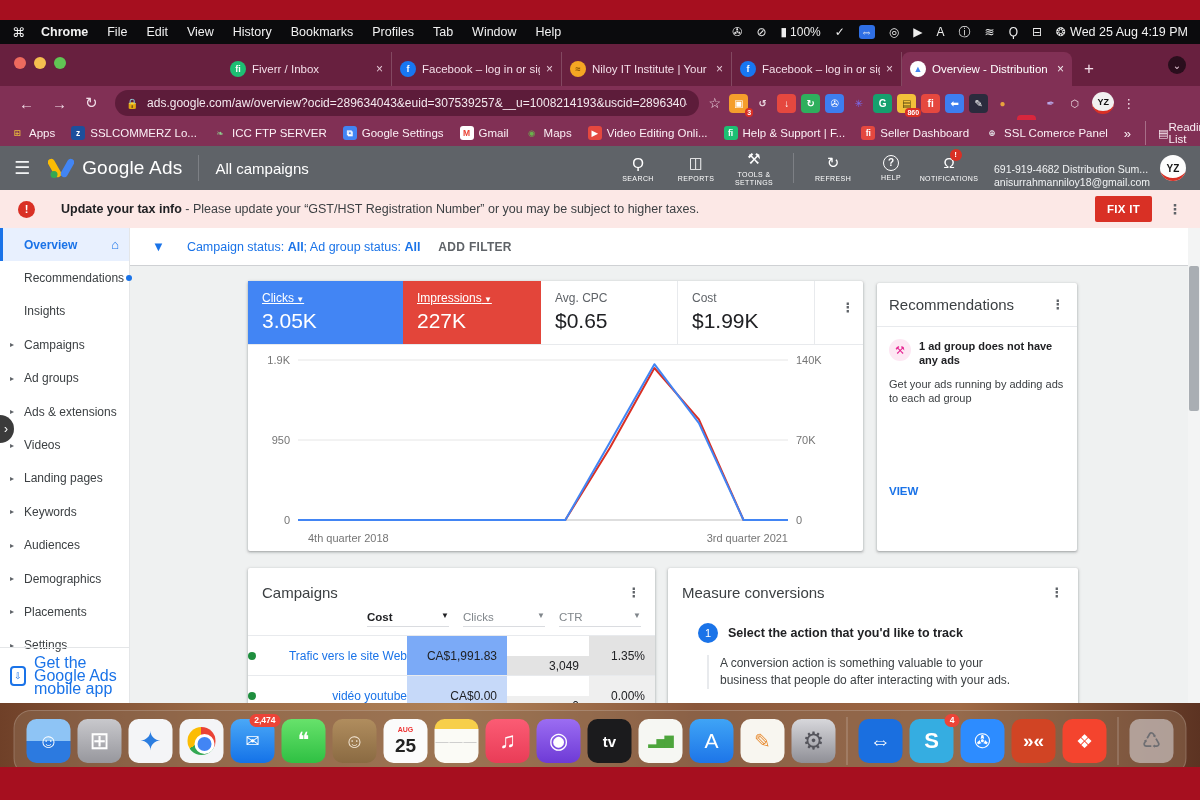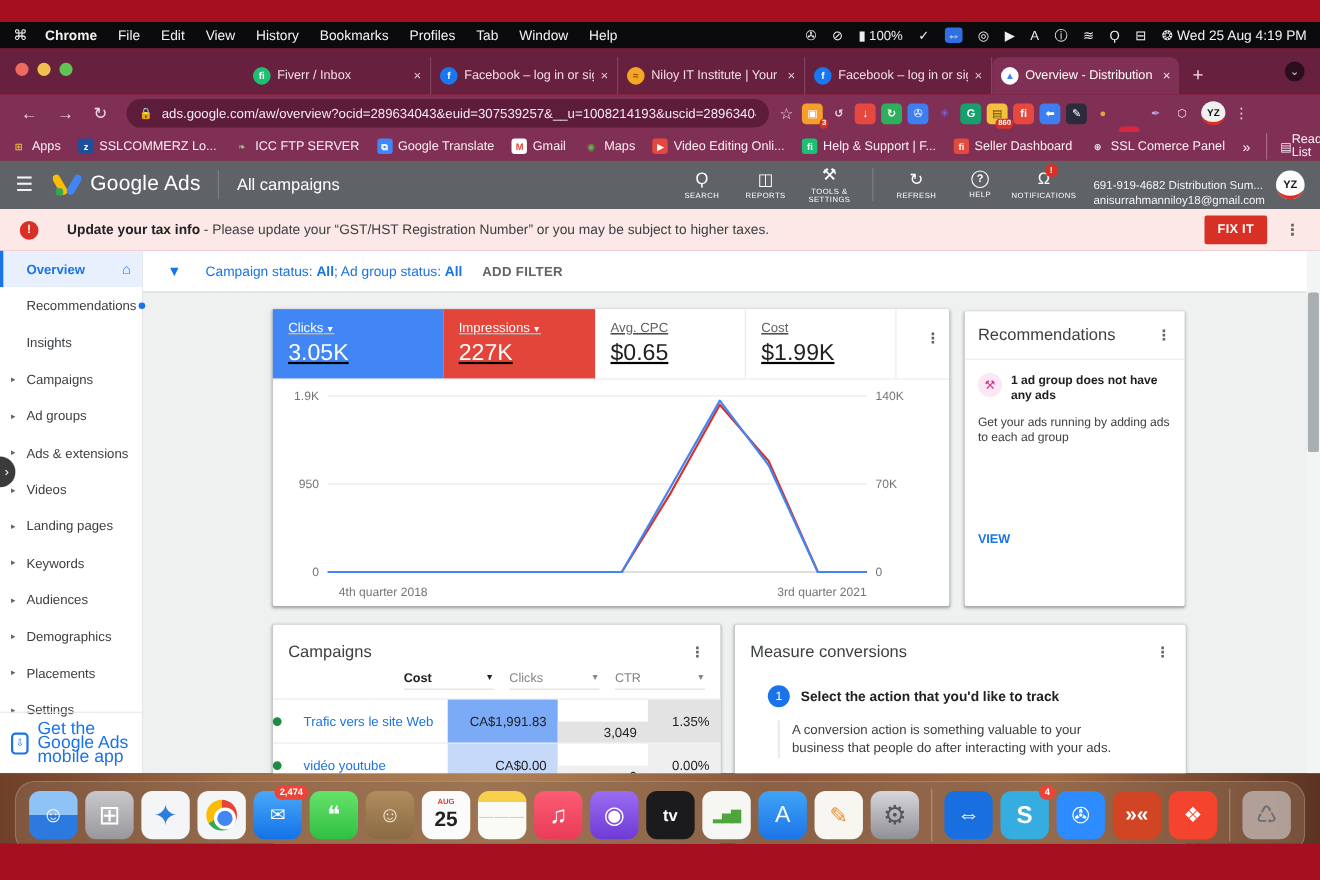--- a/index.html
+++ b/index.html
@@ -118,21 +118,21 @@
                  display:flex; gap:8px; align-items:center; }
   #side-footer .ph { width:16px; height:20px; border:2px solid #1a73e8; border-radius:4px; color:#1a73e8; font-size:9px;
                      display:flex; align-items:center; justify-content:center; flex:0 0 16px; }
   #side-footer .ftxt { color:#1a73e8; font-size:16px; line-height:13px; }
   #collapse-handle { left:-14px; top:415px; width:28px; height:28px; background:#3b3b3b; border-radius:50%;
                      color:#fff; display:flex; align-items:center; justify-content:center; padding-left:12px; font-size:12px; }
 
   
   .card { position:absolute; background:#fff; border-radius:2px; box-shadow:0 1px 2px rgba(60,64,67,.3),0 1px 3px 1px rgba(60,64,67,.15); }
   #chart-card { left:248px; top:281px; width:615px; height:270px; }
-  #metrics { display:flex; height:64px; border-bottom:1px solid #e8eaed;text-decoration:underline; }
+  #metrics { display:flex; height:64px; border-bottom:1px solid #e8eaed; }
   .metric { width:137px; padding:10px 14px; border-right:1px solid #e8eaed; }
   .metric .mlabel { font-size:12px; color:#5f6368; }
   .metric .mlabel .dd { font-size:8px; }
   .metric .mvalue { font-size:21px; color:#202124; margin-top:4px; }
   .metric.blue { background:#4285f4; border-right:none; width:155px; }
   .metric.red { background:#e3453a; border-right:none; width:138px; }
   .metric.blue .mlabel,.metric.red .mlabel { color:#fff; text-decoration:underline; }
   .metric.blue .mvalue,.metric.red .mvalue { color:#fff; }
   #metrics .spacer { flex:1; border-right:none; position:relative; }
   .kebab { color:#5f6368; font-size:13px; font-weight:bold; letter-spacing:0; line-height:5px; text-align:center; width:14px; }
@@ -150,21 +150,21 @@
   #recs-view { position:absolute; left:12px; bottom:10px; color:#1a73e8; font-size:11.5px; font-weight:bold; }
 
   #campaigns-card { left:248px; top:568px; width:407px; height:200px; }
   #campaigns-head { display:flex; align-items:center; padding:16px 14px 6px; }
   #campaigns-title { font-size:15px; color:#3c4043; flex:1; }
   #sortrow { display:flex; justify-content:flex-end; gap:14px; padding:4px 14px 8px; }
   .sorter { width:82px; border-bottom:1px solid #dadce0; font-size:11.5px; color:#80868b; display:flex; justify-content:space-between; padding-bottom:3px; }
   .sorter.bold { color:#202124; font-weight:bold; }
   .sorter .dd { font-size:8px; }
   .crow { display:flex; height:40px; align-items:stretch; border-top:1px solid #e8eaed; font-size:12px; }
-  .crow .cname { flex:1; display:flex; align-items:center; gap:20px; color:#1a73e8; white-space:nowrap; overflow:hidden; }
+  .crow .cname { flex:1; display:flex; align-items:center; gap:20px; color:#1a73e8; white-space:nowrap; overflow:hidden;justify-content:space-between; }
   .crow .gdot { width:8px; height:8px; border-radius:50%; background:#1e8e3e; flex:0 0 8px; }
   .cell { display:flex; align-items:center; justify-content:flex-end; padding-right:10px; color:#202124; }
   .cell.c1 { width:100px; } .cell.c2 { width:82px;margin-top:20px; } .cell.c3 { width:66px; }
   .crow.r0 .c1 { background:#7baaf7; } .crow.r0 .c2,.crow.r0 .c3 { background:#e3e3e3; }
   .crow.r1 .c1 { background:#c6d9f9; } .crow.r1 .c2,.crow.r1 .c3 { background:#efefef; }
 
   #conv-card { left:668px; top:568px; width:410px; height:200px; }
   #conv-head { display:flex; align-items:center; padding:16px 14px 4px; }
   #conv-title { font-size:15px; color:#3c4043; flex:1; }
   #conv-step { display:flex; align-items:center; gap:10px; padding:18px 0 0 30px; }
@@ -348,21 +348,21 @@
       <div class="bm" data-name="bookmark-sslcommerz-lo-">
         <span class="bi" data-name="bookmark-favicon" style="background: rgb(29, 79, 156); color: rgb(255, 255, 255);">z</span>
         <span data-name="bookmark-label">SSLCOMMERZ Lo...</span>
       </div>
       <div class="bm" data-name="bookmark-icc-ftp-server">
         <span class="bi" data-name="bookmark-favicon" style="background: transparent; color: rgb(143, 208, 143);">❧</span>
         <span data-name="bookmark-label">ICC FTP SERVER</span>
       </div>
       <div class="bm" data-name="bookmark-google-translate">
         <span class="bi" data-name="bookmark-favicon" style="background: rgb(66, 133, 244); color: rgb(255, 255, 255);">⧉</span>
-        <span data-name="bookmark-label">Google Translate</span>
+        <span data-name="bookmark-label">Google Settings</span>
       </div>
       <div class="bm" data-name="bookmark-gmail">
         <span class="bi" data-name="bookmark-favicon" style="background: rgb(255, 255, 255); color: rgb(234, 67, 53);">M</span>
         <span data-name="bookmark-label">Gmail</span>
       </div>
       <div class="bm" data-name="bookmark-maps">
         <span class="bi" data-name="bookmark-favicon" style="background: transparent; color: rgb(106, 176, 76);">◉</span>
         <span data-name="bookmark-label">Maps</span>
       </div>
       <div class="bm" data-name="bookmark-video-editing-onli-">

